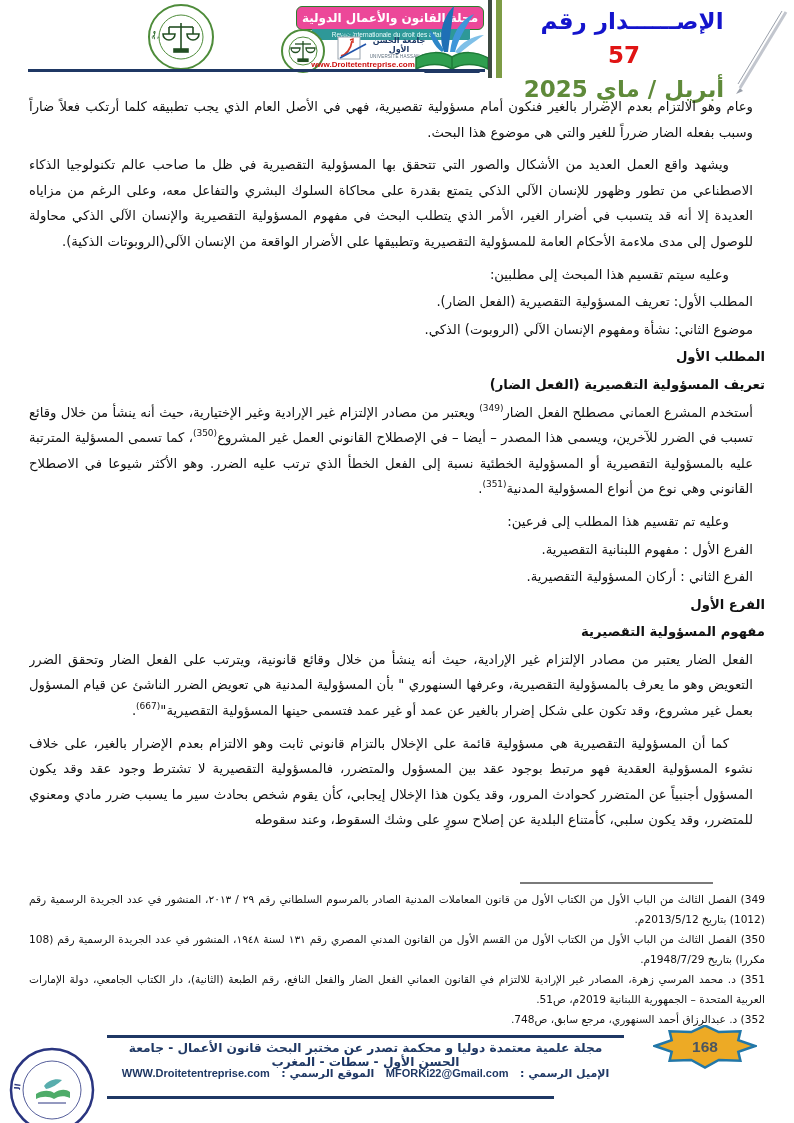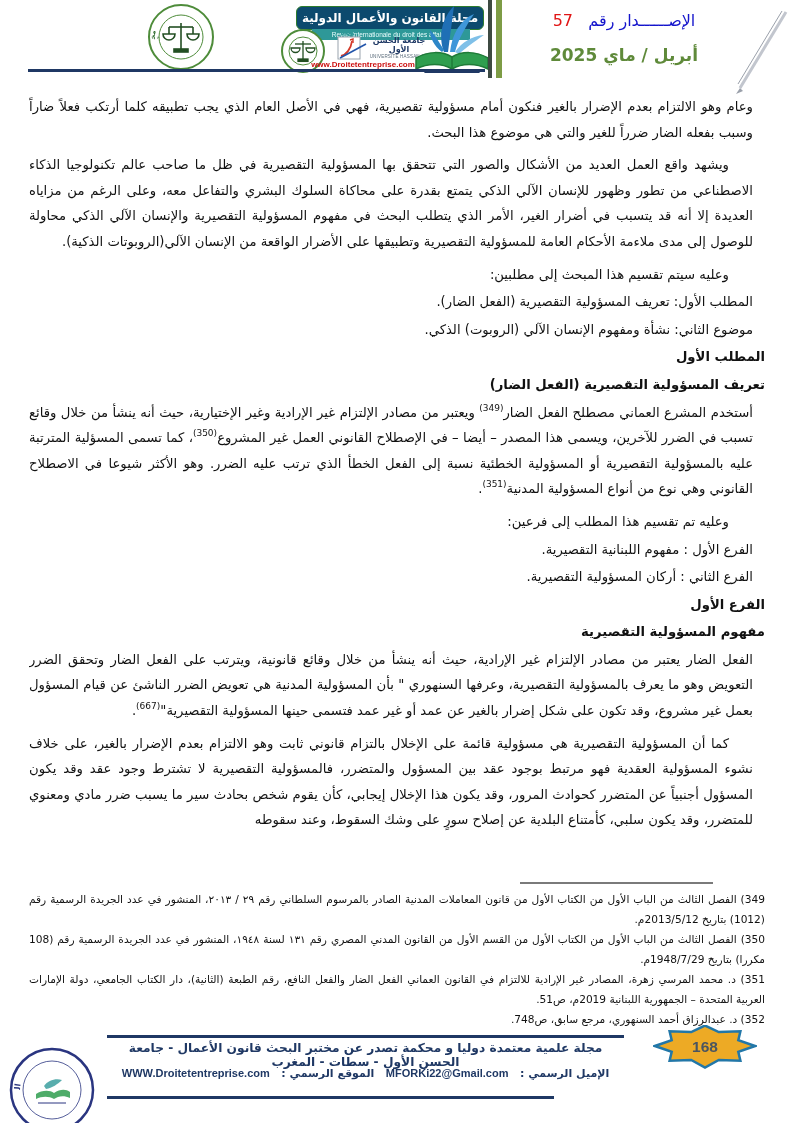--- a/index.html
+++ b/index.html
@@ -7,37 +7,37 @@
         font-family:"DejaVu Sans",sans-serif;color:#111;}
   
   .header{position:absolute;top:0;left:0;width:794px;height:92px;}
   .issn-badge{position:absolute;left:27px;top:27px;width:126px;height:27px;background:#6aa84f;
       border:2px solid #55903c;border-radius:15px;color:#fff;font-family:"Liberation Sans",sans-serif;
       font-weight:bold;font-size:15px;display:flex;align-items:center;justify-content:center;letter-spacing:.3px;}
   .seal{position:absolute;left:147px;top:3px;}
   .header-rule{position:absolute;left:28px;top:69px;width:457px;height:3px;background:#1f3864;}
   .vbar-dark{position:absolute;left:488px;top:0;width:4px;height:78px;background:#3d4a42;}
   .vbar-olive{position:absolute;left:496px;top:0;width:6px;height:78px;background:#7d9c45;}
-  .banner{position:absolute;left:296px;top:6px;width:186px;height:22px;background:#0c4a6e;border:1px solid #2e7d2e;
+  .banner{position:absolute;left:296px;top:6px;width:186px;height:22px;background:#ec4899;border:1px solid #2e7d2e;
       border-radius:6px;color:#fff;font-weight:bold;font-size:12px;display:flex;align-items:center;justify-content:center;}
   .band{position:absolute;left:312px;top:29px;width:158px;height:11px;background:#2e9898;color:#eafefe;
       font-family:"Liberation Sans",sans-serif;font-size:6.5px;display:flex;align-items:center;justify-content:center;}
   .mini-seal{position:absolute;left:280px;top:28px;}
   .chart-ico{position:absolute;left:336px;top:31px;}
   .univ{position:absolute;left:367px;top:36px;width:64px;text-align:center;color:#1f3864;}
   .univ .ar{font-size:8px;font-weight:bold;}
   .univ .fr{font-size:4.5px;color:#5a6b7a;font-family:"Liberation Sans",sans-serif;letter-spacing:.2px;}
   .bird{position:absolute;left:424px;top:2px;}
   .book{position:absolute;left:412px;top:50px;}
   .hdr-url{position:absolute;left:296px;top:60px;width:134px;text-align:center;color:#cc1111;
       font-family:"Liberation Sans",sans-serif;font-weight:bold;font-size:8px;}
   .issue-block{position:absolute;left:505px;top:4px;width:238px;text-align:center;direction:rtl;}
-  .issue-title{font-size:16px;font-weight:normal;color:#1414cc;line-height:34px;}
+  .issue-title{font-size:23px;font-weight:bold;color:#1414cc;line-height:34px;}
   .issue-title .num{color:#e01414;}
-  .issue-date{font-size:17px;font-weight:bold;color:#5f8a3a;line-height:34px;text-align:center;}
+  .issue-date{font-size:23px;font-weight:bold;color:#5f8a3a;line-height:34px;text-align:center;}
   .pen{position:absolute;left:728px;top:8px;}
   
   .body-text{position:absolute;top:94px;right:29px;left:29px;height:788px;overflow:hidden;
       font-size:13.2px;line-height:25.6px;text-align:justify;direction:rtl;}
   .blk{margin:0 12px 2px 0;}
   .blk.p{margin-bottom:7px;}
   .blk.h{font-weight:bold;margin:1px 0 2px 0;}
   .blk.ind{text-indent:24px;}
   .blk sup{font-size:9px;line-height:0;vertical-align:6px;}
   

